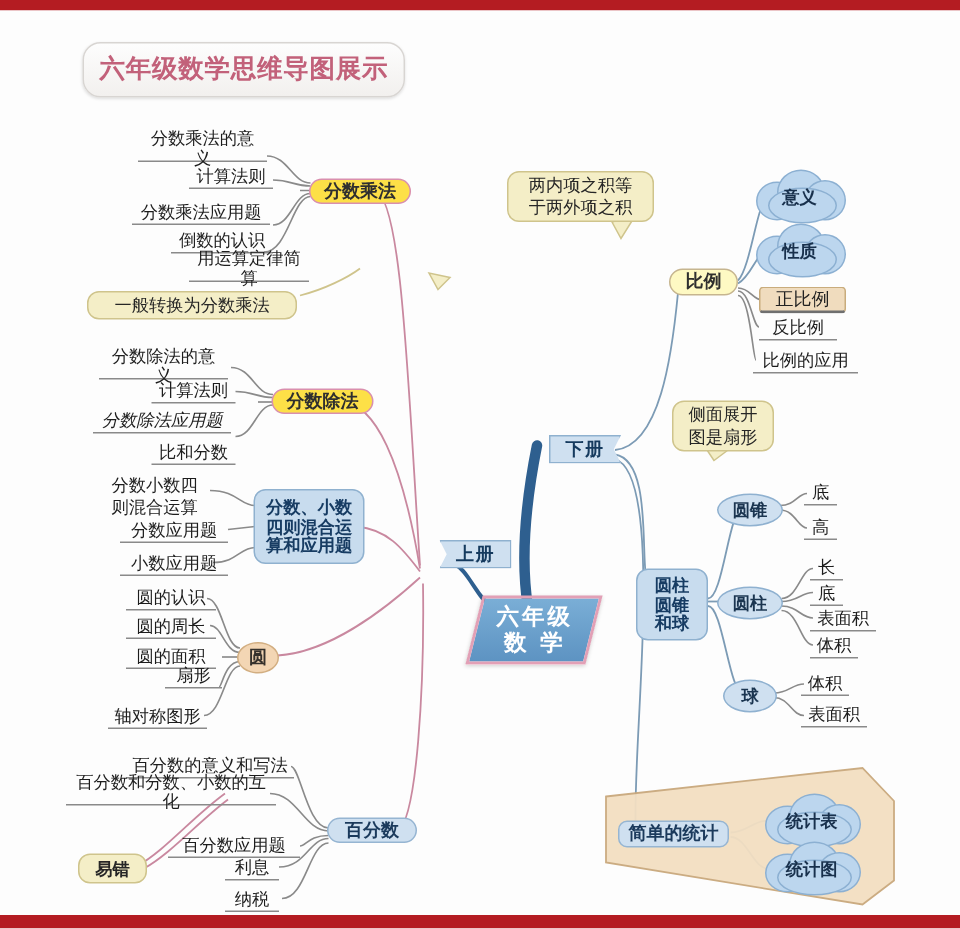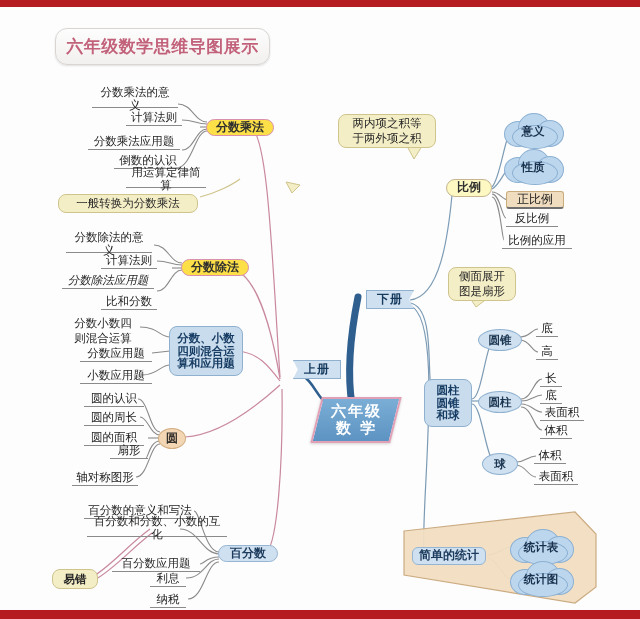--- a/index.html
+++ b/index.html
@@ -221,21 +221,21 @@
 算和应用题</div>
 
   <div class="node leaf" style="left:84px;top:384px;width:60px;height:16px;">圆的认识</div>
   <div class="node leaf" style="left:84px;top:403px;width:60px;height:16px;">圆的周长</div>
   <div class="node leaf" style="left:84px;top:423px;width:60px;height:16px;">圆的面积</div>
   <div class="node leaf" style="left:110px;top:436px;width:38px;height:16px;">扇形</div>
   <div class="node leaf" style="left:72px;top:463px;width:66px;height:16px;">轴对称图形</div>
   <div class="node pill pill-orange" style="left:158px;top:421px;width:28px;height:21px;border-radius:50%;">圆</div>
 
   <div class="node leaf" style="left:84px;top:496px;width:112px;height:16px;">百分数的意义和写法</div>
-  <div class="node leaf" style="left:44px;top:514px;width:140px;height:16px;margin-left:43px;">百分数和分数、小数的互化</div>
+  <div class="node leaf" style="left:44px;top:514px;width:140px;height:16px;">百分数和分数、小数的互化</div>
   <div class="node leaf" style="left:112px;top:549px;width:88px;height:16px;">百分数应用题</div>
   <div class="node leaf" style="left:150px;top:564px;width:36px;height:16px;">利息</div>
   <div class="node leaf" style="left:150px;top:585px;width:36px;height:16px;">纳税</div>
   <div class="node pill pill-blue" style="left:218px;top:538px;width:60px;height:17px;">百分数</div>
   <div class="node callout" style="left:52px;top:562px;width:46px;height:20px;font-weight:700;">易错</div>
 
   <div class="node banner" style="left:293px;top:353px;width:48px;height:19px;clip-path:polygon(0 0,100% 0,100% 100%,0 100%,10% 50%);">上册</div>
   <div class="node banner" style="left:366px;top:283px;width:48px;height:19px;clip-path:polygon(0 0,100% 0,90% 50%,100% 100%,0 100%);">下册</div>
 
   <div class="node center-node" style="left:316px;top:390px;width:80px;height:46px;">

